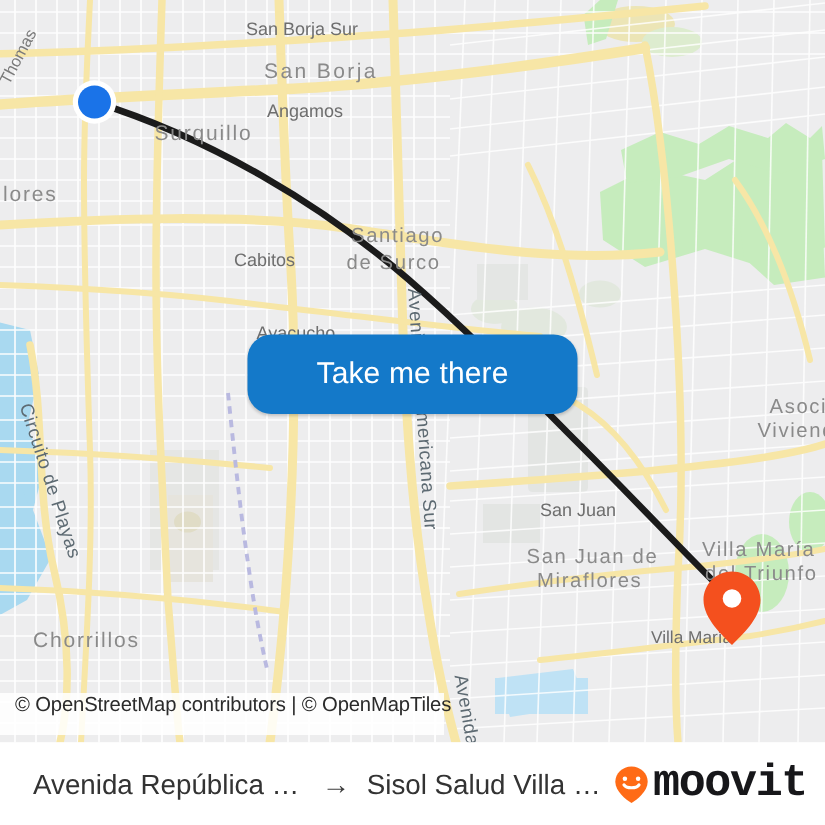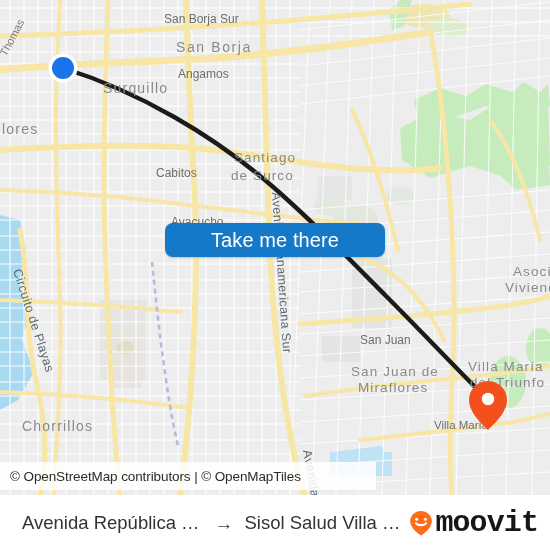--- a/index.html
+++ b/index.html
@@ -27,42 +27,41 @@
     background: #eceff0;
     overflow: hidden;
     padding-left: 48px;
   }
   #map-svg { position: absolute; left:0; top:0; width:550px; height:495px; display:block; }
 
   
   #attribution {
     position: absolute;
     left: 0; top: 462px;
-    width: 376px; height: 28px;
+    width: 296px; height: 28px;
     background: rgba(255,255,255,0.86);
     display: flex;
-    align-items: center;
     padding-left: 10px;
     z-index: 40;
   }
   #attribution .attr-text {
     font-size: 13.5px;
     color: #2b2b2b;
     letter-spacing: -0.1px;
     white-space: nowrap;
   }
 
   
   #take-me-there {
     position: absolute;
     left: 165px; top: 223px;
-    width: 220px; height: 34px;
+    width: 220px; height: 53px;
     background: #1479c9;
     border: none;
-    border-radius: 8px;
+    border-radius: 16px;
     color: #ffffff;
     font-size: 20px;
     font-family: "Liberation Sans", sans-serif;
     letter-spacing: 0.1px;
     cursor: pointer;
     z-index: 50;
     display: flex;
     align-items: center;
     justify-content: center;
     box-shadow: 0 1px 2px rgba(0,0,0,0.18);

